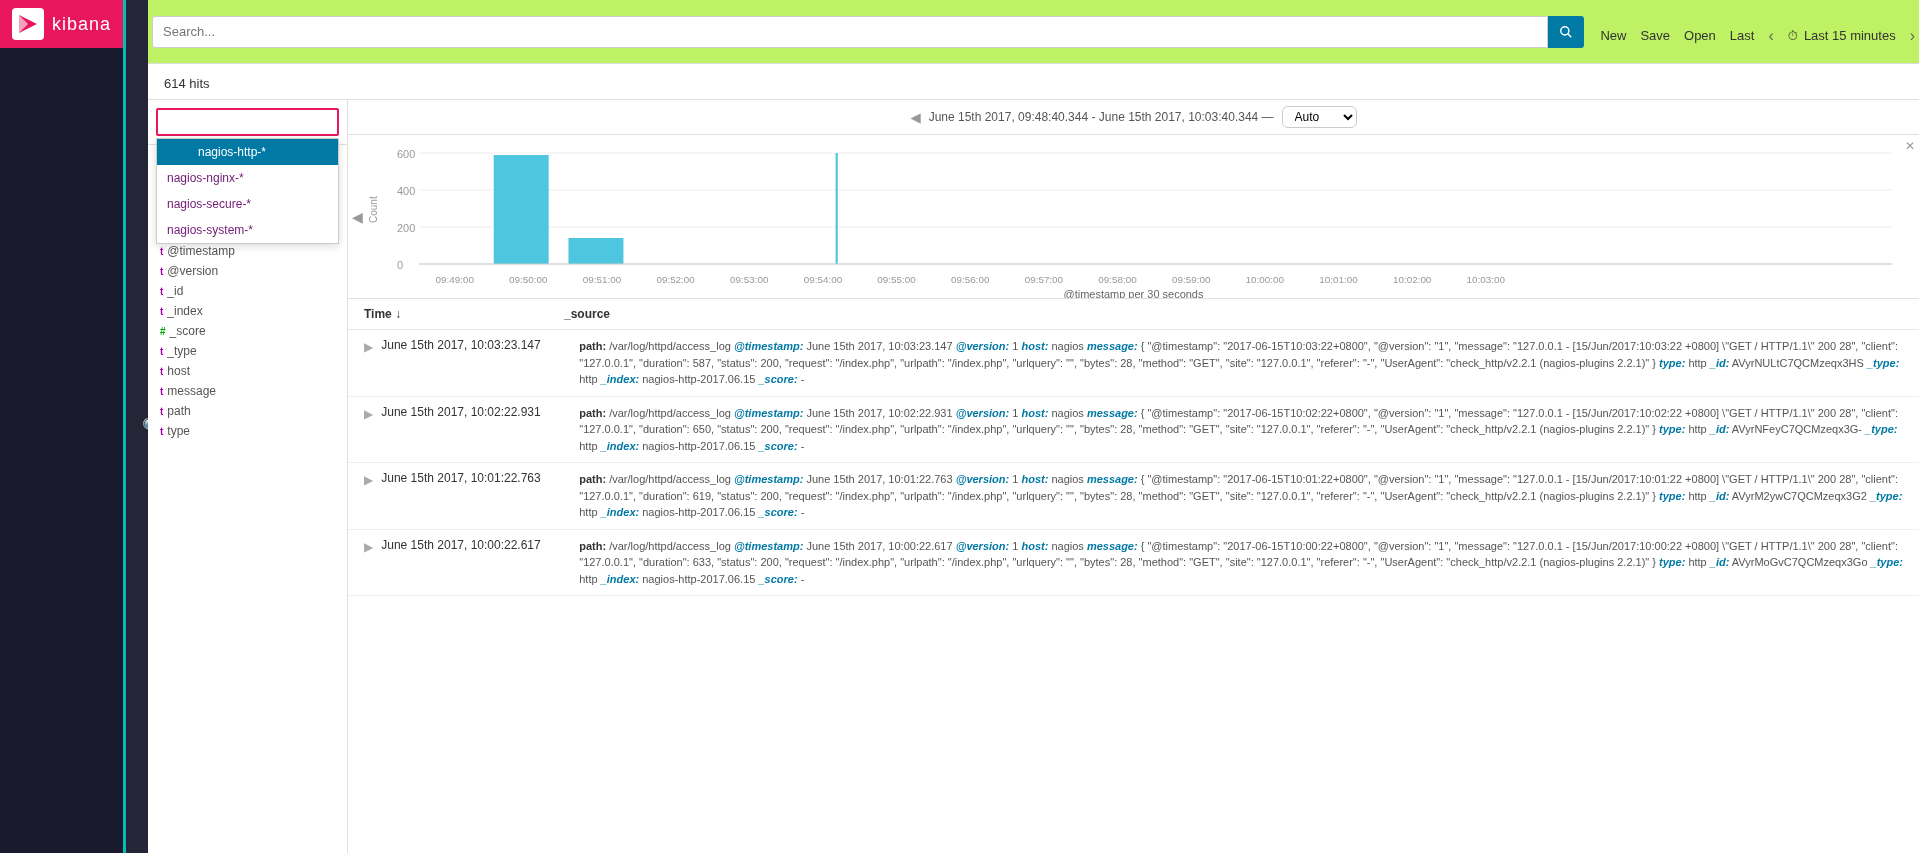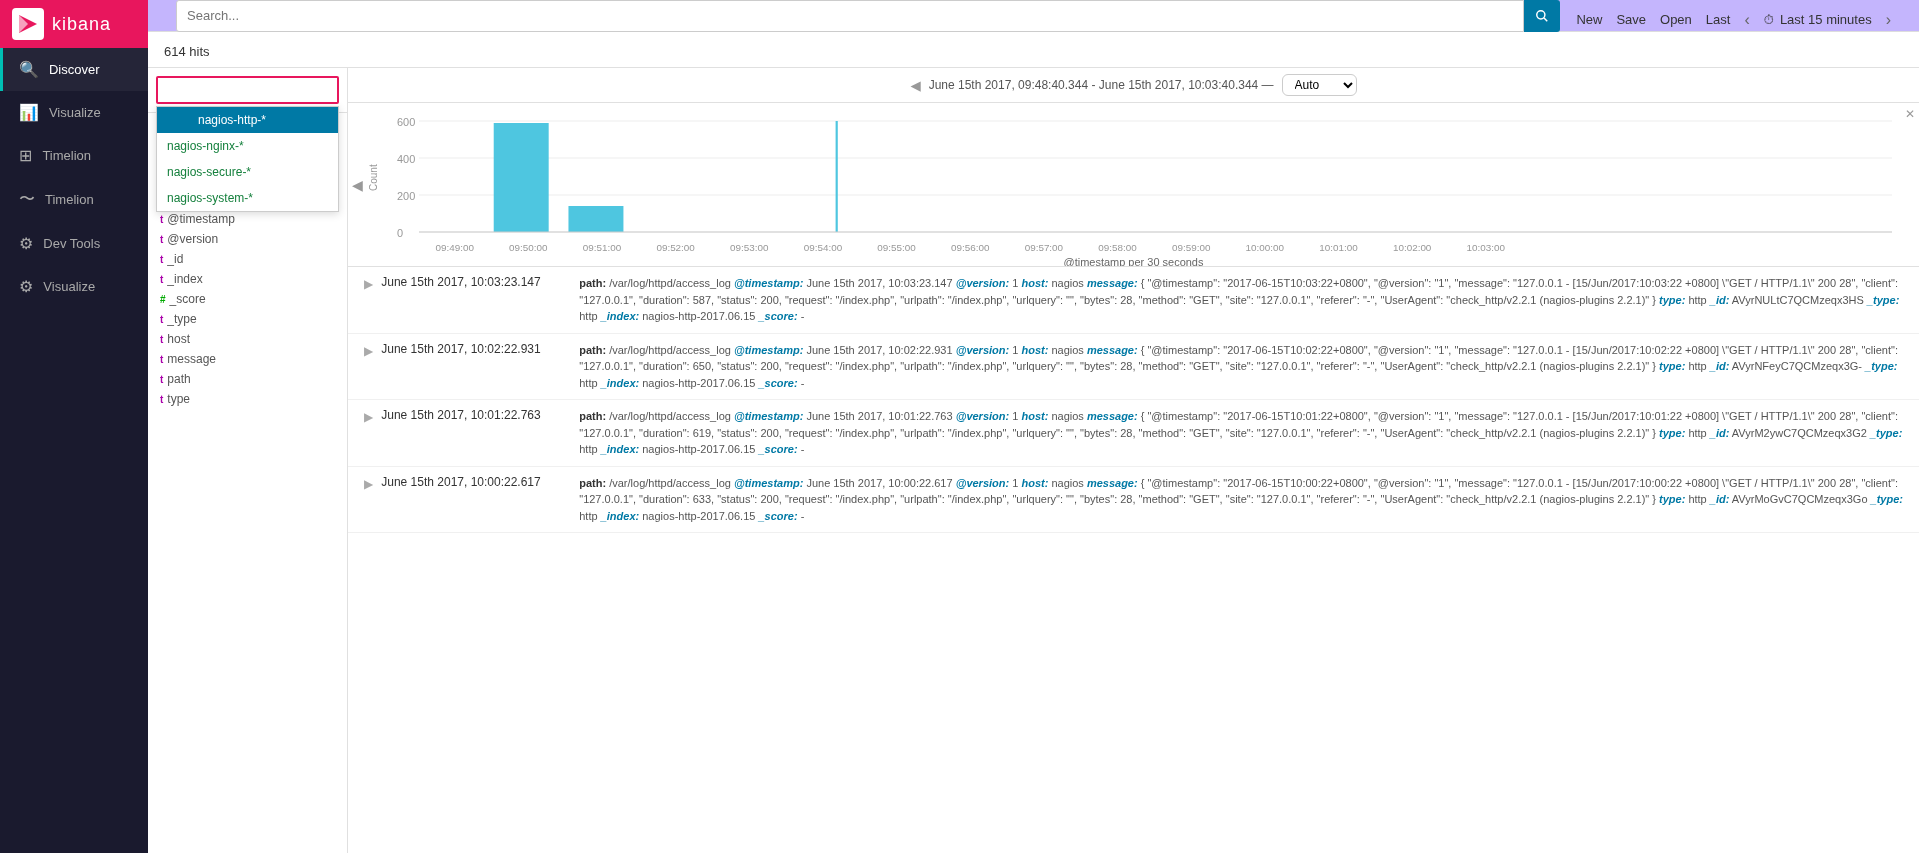--- a/index.html
+++ b/index.html
@@ -2,24 +2,24 @@
 <html><head>
   <meta charset="utf-8">
   <style>
     * { margin: 0; padding: 0; box-sizing: border-box; }
     body { font-family: 'Helvetica Neue', Arial, sans-serif; font-size: 12px; background: #f5f5f5; color: #333; height: 853px; width: 1919px; overflow: hidden; display: flex; flex-direction: column; }
 
     
     .top-bar {
       display: flex;
       align-items: center;
-      background: #c4b5fd;
+      background: #bef264;
       border-bottom: 1px solid #ddd;
-      height: 32px;
-      padding: 0 28px;
+      height: 64px;
+      padding: 0 4px;
       flex-shrink: 0;
     }
     .search-input {
       flex: 1;
       height: 32px;
       border: 1px solid #ccc;
       border-radius: 3px 0 0 3px;
       padding: 0 10px;
       font-size: 13px;
       outline: none;
@@ -69,21 +69,20 @@
       display: flex;
       flex: 1;
       overflow: hidden;
     }
 
     
     .sidebar {
       width: 148px;
       background: #1a1a2e;
       display: flex;
-      flex-direction: column;
       flex-shrink: 0;
     }
     .logo {
       background: #e8165d;
       height: 48px;
       display: flex;
       align-items: center;
       padding: 0 12px;
       gap: 8px;
     }
@@ -172,21 +171,21 @@
       width: calc(100% - 16px);
       background: #fff;
       border: 1px solid #ccc;
       z-index: 100;
       box-shadow: 0 2px 8px rgba(0,0,0,0.15);
     }
     .index-option {
       padding: 6px 10px;
       cursor: pointer;
       font-size: 12px;
-      color: #15803d;
+      color: #701a75;
     }
     .index-option.selected { background: #0079a5; color: #fff; padding-left: 41px; }
 
     .fields-section { padding: 6px 8px; }
     .field-item {
       display: flex;
       align-items: center;
       gap: 4px;
       padding: 3px 4px;
       cursor: pointer;
@@ -492,20 +491,24 @@
             <text x="936" y="140" font-size="9" fill="#999">10:02:00</text>
             <text x="1003" y="140" font-size="9" fill="#999">10:03:00</text>
 
             <line x1="50" y1="121" x2="1390" y2="121" stroke="#ccc" stroke-width="1"></line>
 
             <text x="700" y="155" font-size="10" fill="#666" text-anchor="middle">@timestamp per 30 seconds</text>
           </svg>
         </div>
 
         <div class="results-area">
+          <div class="results-header">
+            <span class="col-time">Time ↓</span>
+            <span class="col-source">_source</span>
+          </div>
 
           <div class="result-row">
             <span class="expand-arrow">▶</span>
             <span class="result-time">June 15th 2017, 10:03:23.147</span>
             <div class="result-source">
               <span class="field-label">path:</span> <span class="field-value">/var/log/httpd/access_log</span>
               <span class="field-highlight"> @timestamp:</span> <span class="field-value">June 15th 2017, 10:03:23.147</span>
               <span class="field-highlight"> @version:</span> <span class="field-value">1</span>
               <span class="field-highlight"> host:</span> <span class="field-value">nagios</span>
               <span class="field-highlight"> message:</span> <span class="field-value">{ "@timestamp": "2017-06-15T10:03:22+0800", "@version": "1", "message": "127.0.0.1 - [15/Jun/2017:10:03:22 +0800] \"GET / HTTP/1.1\" 200 28", "client": "127.0.0.1", "duration": 587, "status": 200, "request": "/index.php", "urlpath": "/index.php", "urlquery": "", "bytes": 28, "method": "GET", "site": "127.0.0.1", "referer": "-", "UserAgent": "check_http/v2.2.1 (nagios-plugins 2.2.1)" }</span>

